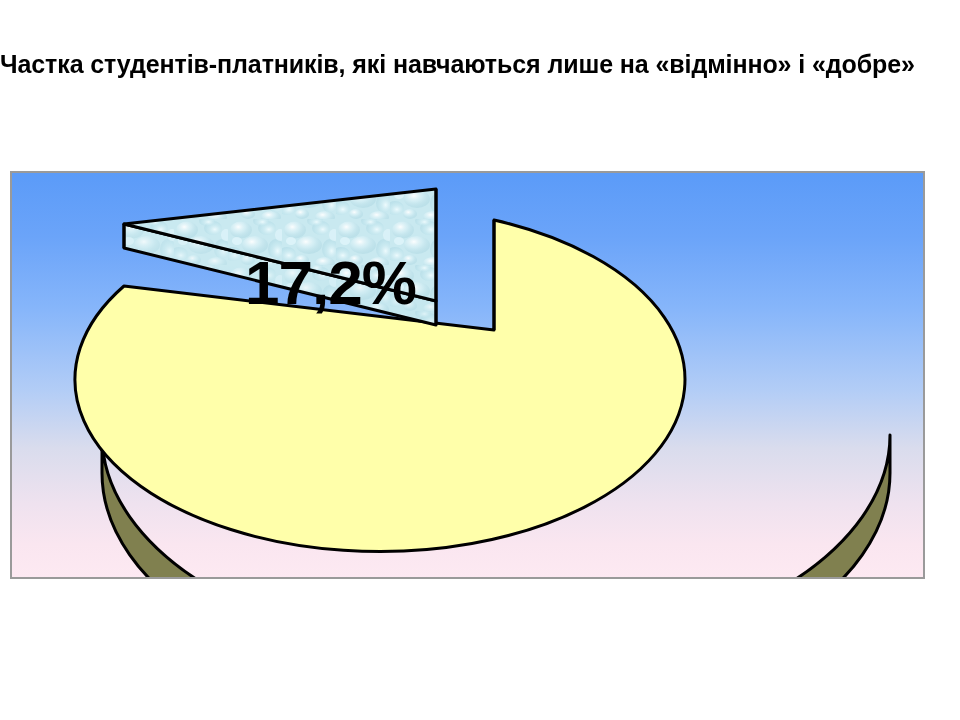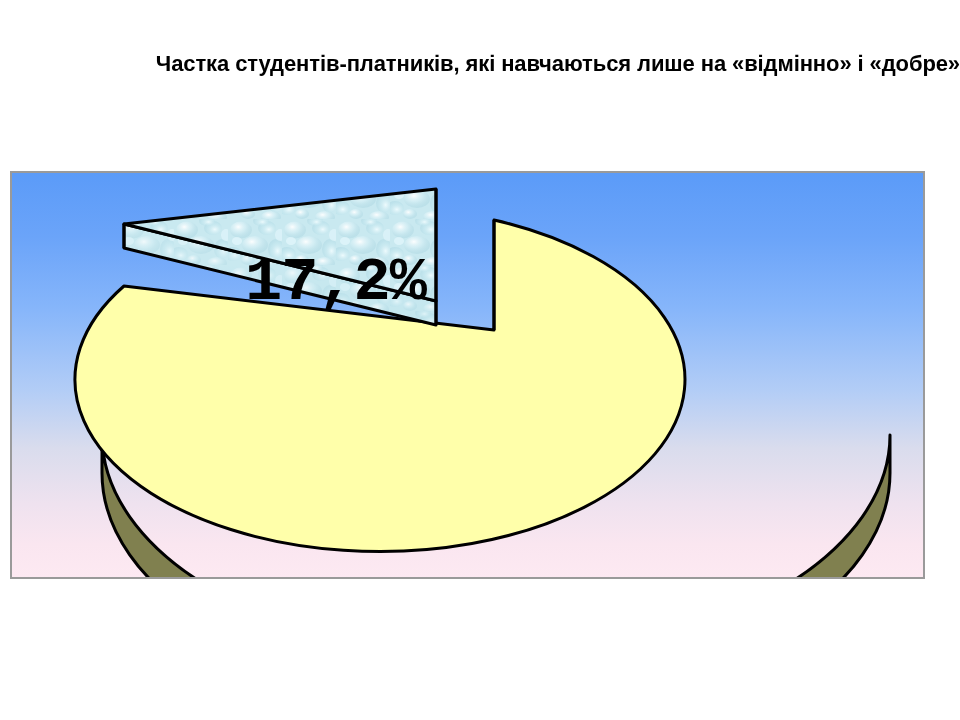--- a/index.html
+++ b/index.html
@@ -14,24 +14,24 @@
     overflow: hidden;
     font-family: "Liberation Sans", sans-serif;
   }
 
   
   #chart-title {
     position: absolute;
     left: 0;
     top: 50px;
     width: 960px;
-    text-align: right;
+    text-align: left;
     font-family: "Liberation Sans", sans-serif;
     font-weight: bold;
-    font-size: 22px;
+    font-size: 25px;
     letter-spacing: -0.1px;
     color: #000000;
     white-space: nowrap;
     line-height: 28px;
   }
 
   
   #plot-frame {
     position: absolute;
     left: 10px;
@@ -57,21 +57,21 @@
     left: 0;
     top: 0;
     display: block;
   }
 
   
   #slice-label {
     position: absolute;
     left: 245px;
     top: 250px;
-    font-family: Liberation Mono, monospace;
+    font-family: Liberation Sans, sans-serif;
     font-weight: bold;
     font-size: 62px;
     color: #000000;
     letter-spacing: -1px;
     line-height: 66px;
     white-space: nowrap;
   }
 </style>
 </head>
 <body>

